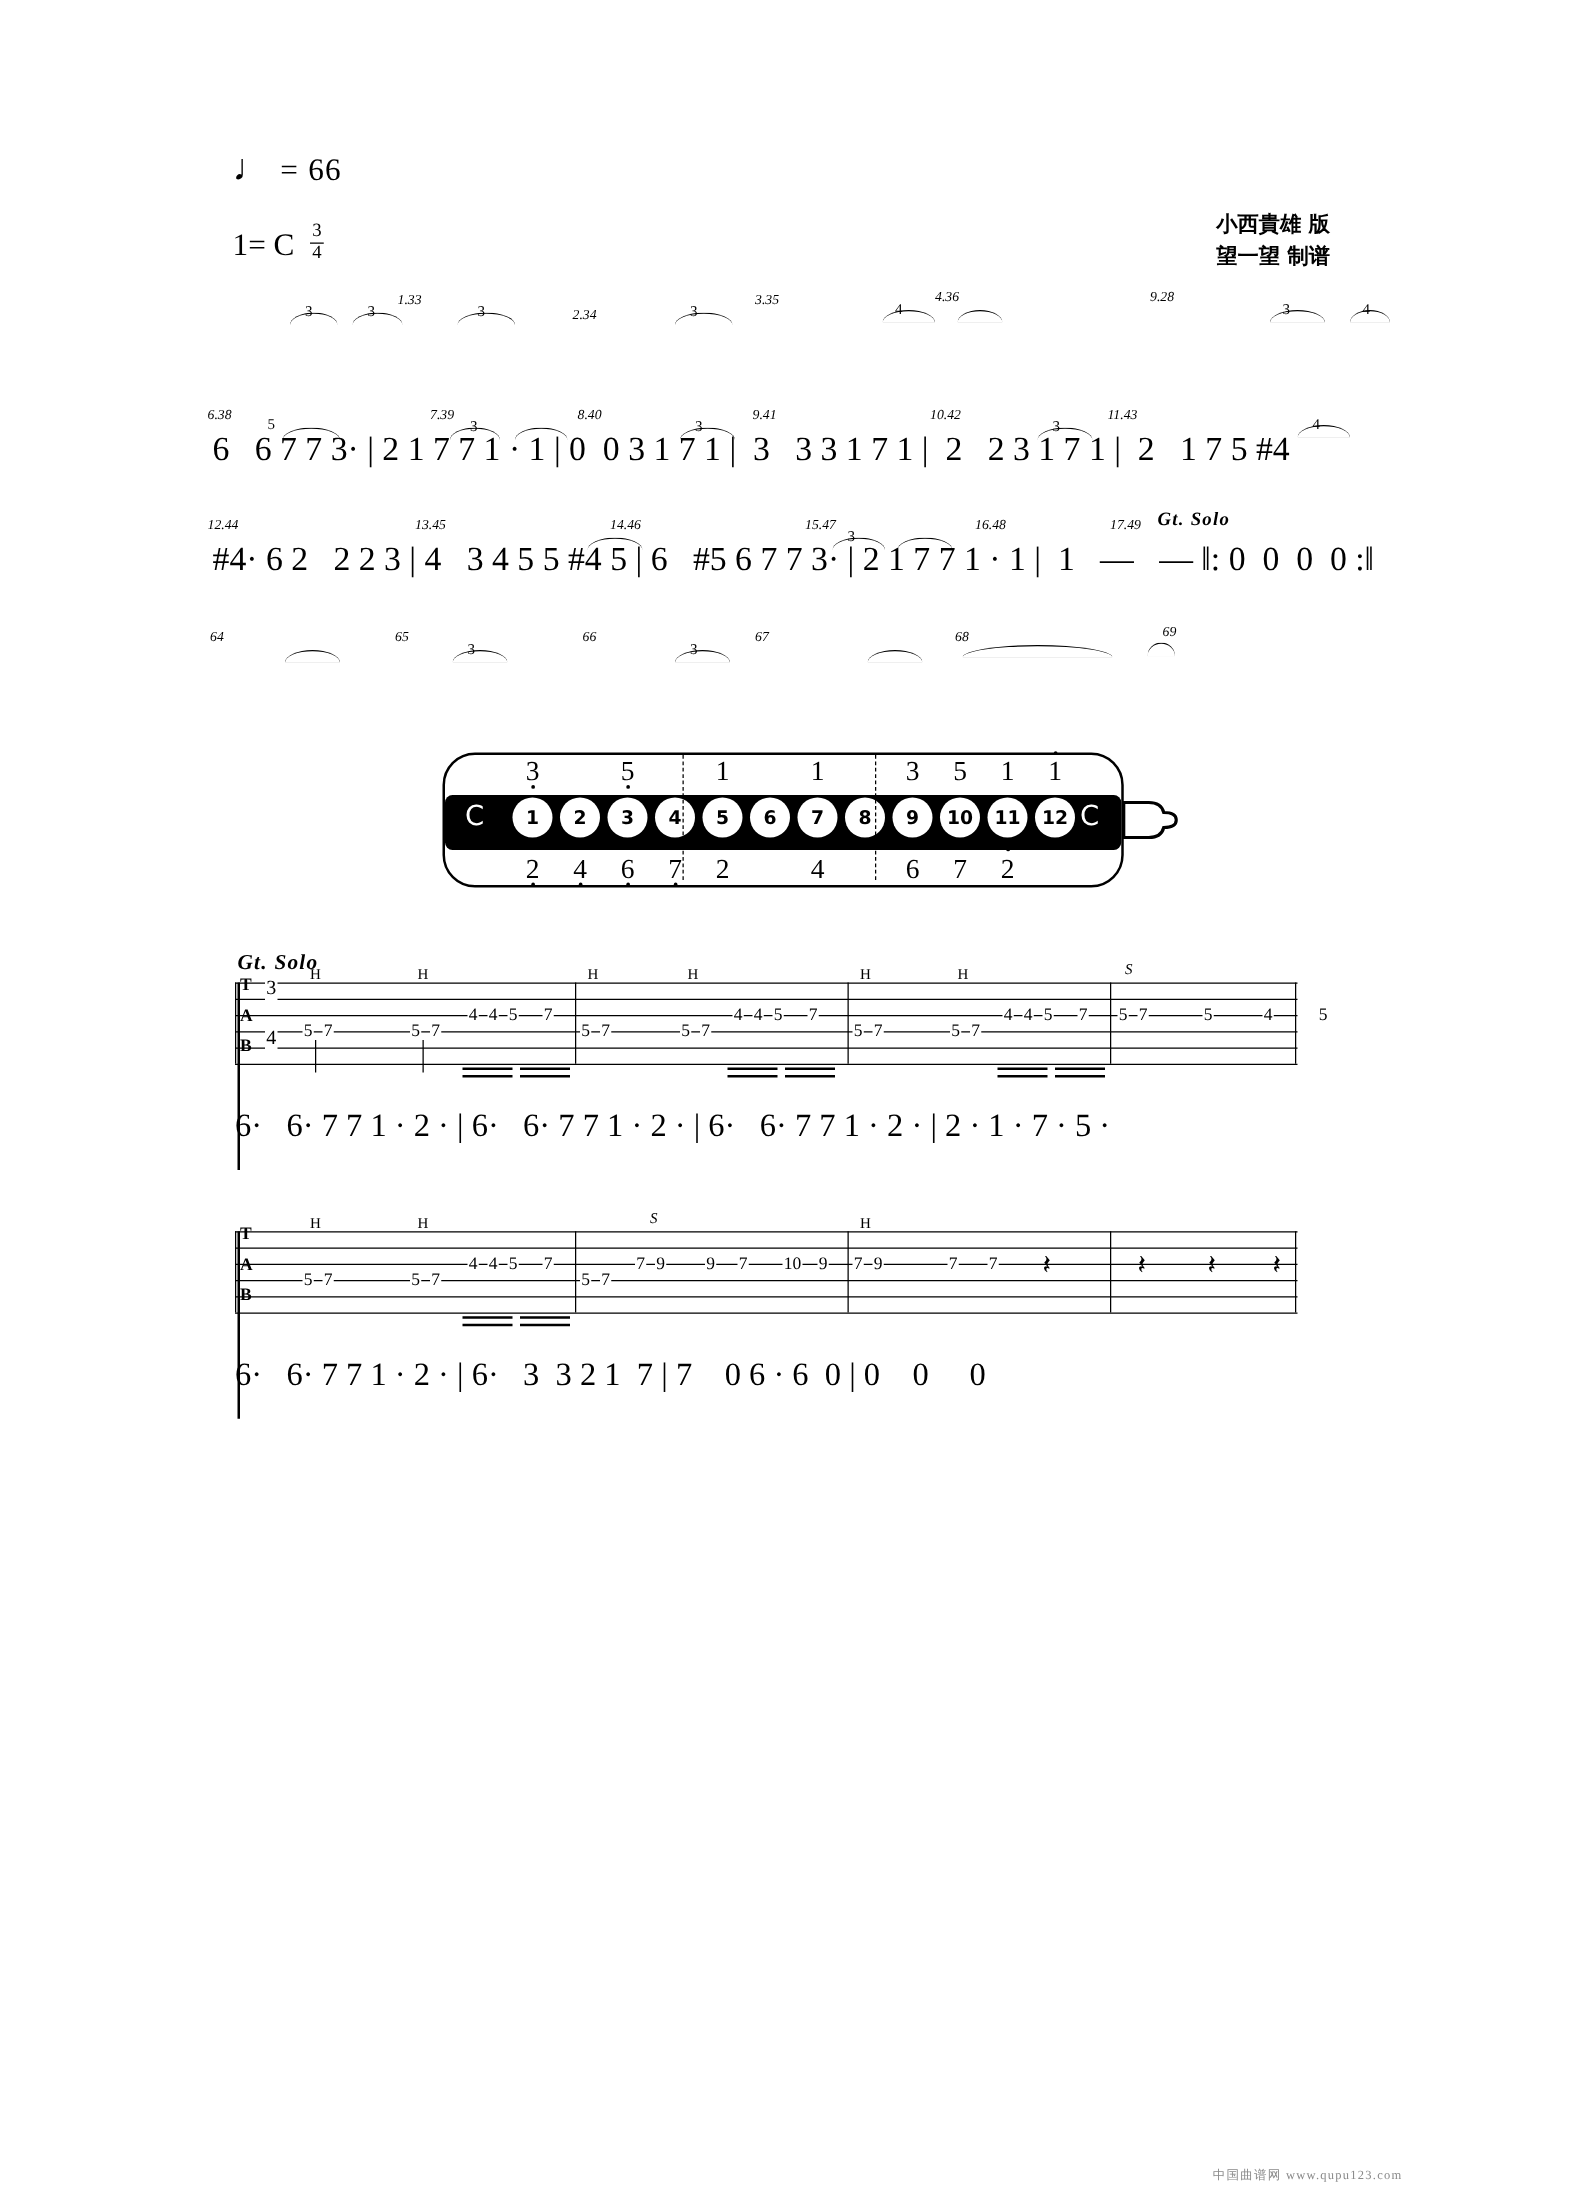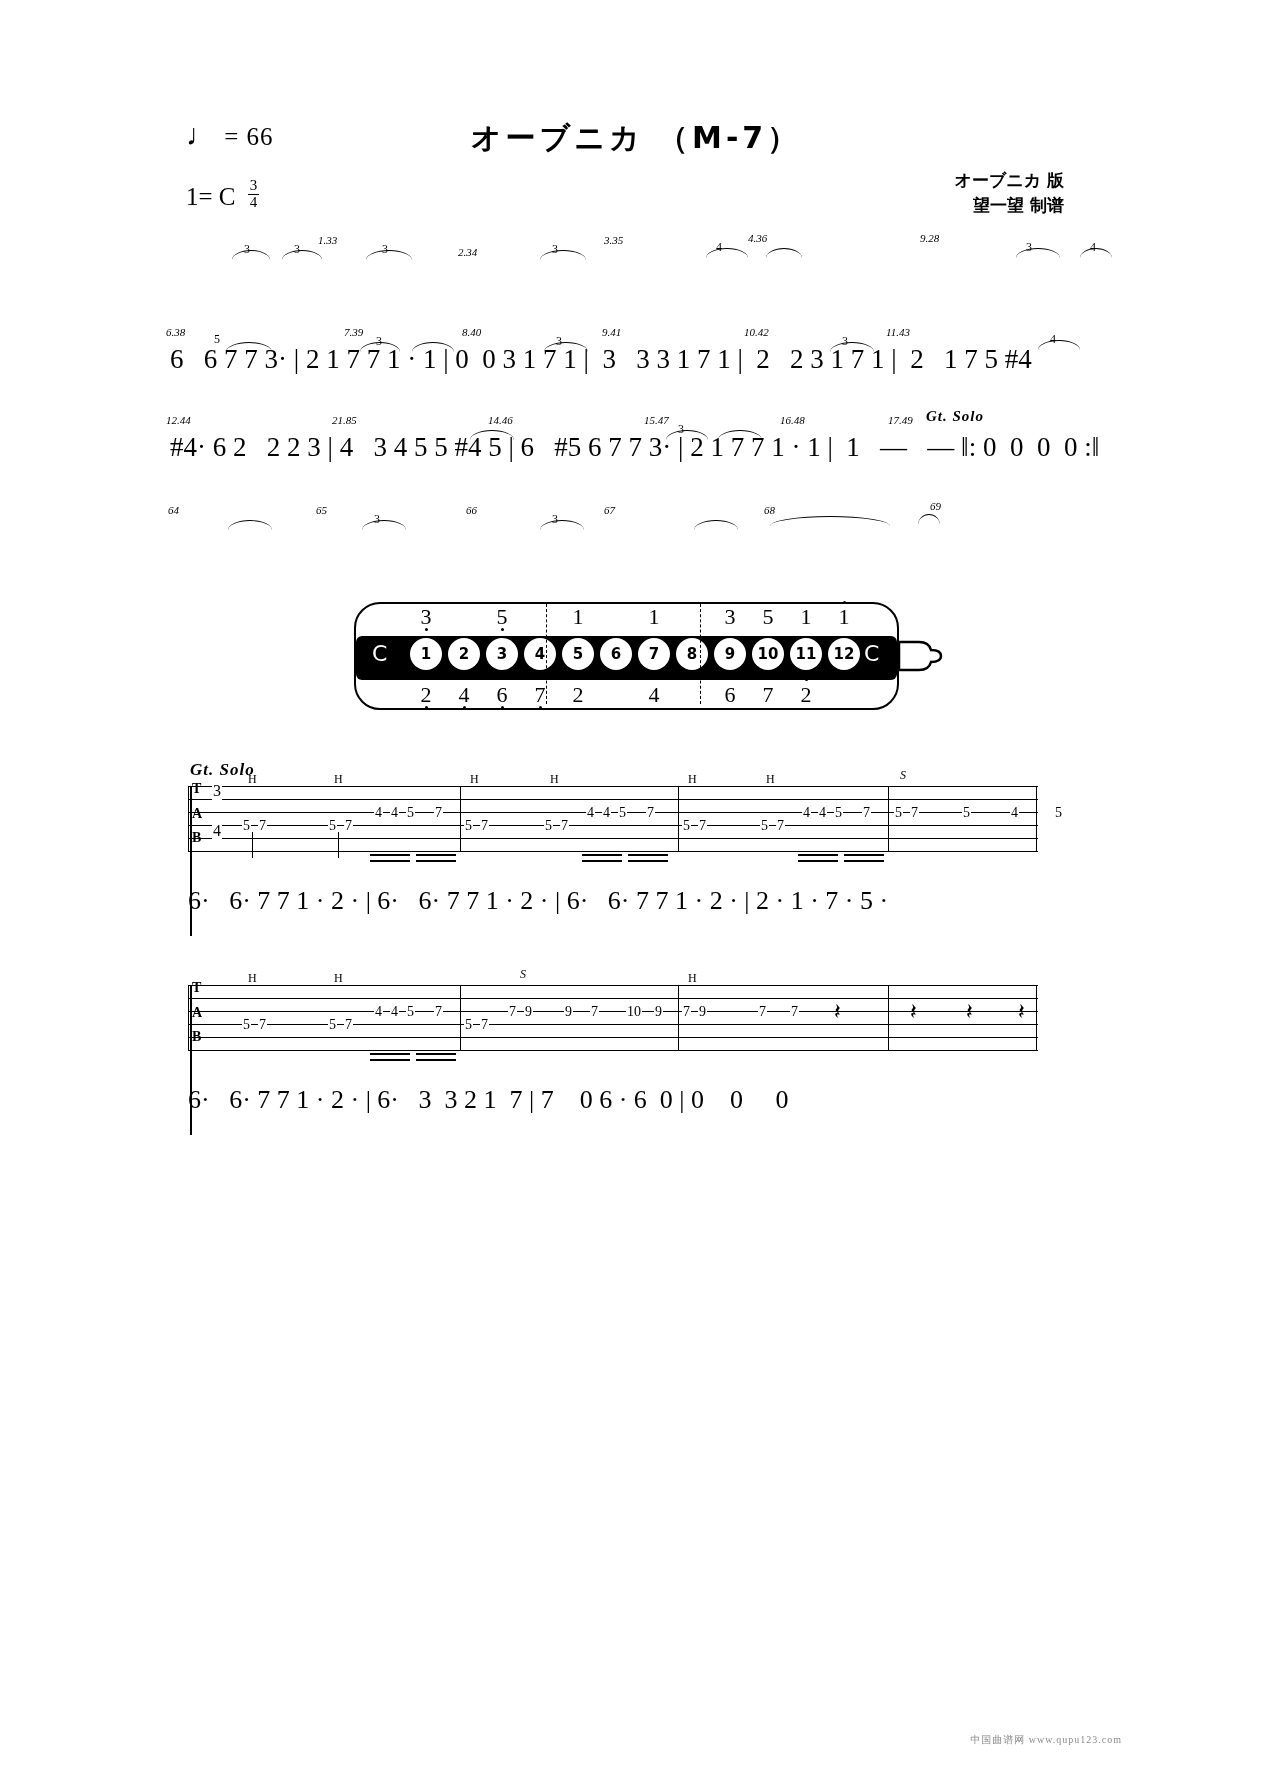--- a/index.html
+++ b/index.html
@@ -81,24 +81,23 @@
   </div>
 
   <div class="keysig">
     <span>1= C</span>
     <span class="frac">
       <span class="num">3</span>
       <span class="den">4</span>
     </span>
   </div>
 
-  <div class="title">オーブニカ （M-7）</div>
 
   <div class="credits">
-    <div>オーブニカ 版</div>
+    <div>小西貴雄 版</div>
     <div>望一望 制谱</div>
   </div>
 
   <div class="stave" style="top:238px;">
     <span class="measno" style="left:148px;top:-4px;">1.33</span>
     <span class="measno" style="left:288px;top:-4px;margin-top:12px;">2.34</span>
     <span class="measno" style="left:434px;top:-4px;">3.35</span>
     <span class="measno" style="left:578px;top:-6px;">4.36</span>
     <span class="measno" style="left:750px;top:-6px;">9.28</span>
 
@@ -140,21 +139,21 @@
     <div class="slur" style="left:242px;top:12px;width:42px;"></div>
     <div class="slur" style="left:374px;top:12px;width:44px;"></div>
     <div class="slur" style="left:660px;top:12px;width:44px;"></div>
     <div class="slur" style="left:868px;top:10px;width:42px;"></div>
 
     <div class="notes">6   6 7 7 3· | 2 1 7 7 1 · 1 | 0  0 3 1 7 1 |  3   3 3 1 7 1 |  2   2 3 1 7 1 |  2   1 7 5 #4</div>
   </div>
 
   <div class="stave" style="top:418px;width:960px;">
     <span class="measno" style="left:-4px;top:-4px;">12.44</span>
-    <span class="measno" style="left:162px;top:-4px;">21.85</span>
+    <span class="measno" style="left:162px;top:-4px;">13.45</span>
     <span class="measno" style="left:318px;top:-4px;">14.46</span>
     <span class="measno" style="left:474px;top:-4px;">15.47</span>
     <span class="measno" style="left:610px;top:-4px;">16.48</span>
     <span class="measno" style="left:718px;top:-4px;">17.49</span>
     <span class="gtsolo" style="left:756px;top:-10px;font-size:15px;">Gt. Solo</span>
 
     <span class="trip" style="left:508px;top:4px;">3</span>
     <div class="slur" style="left:300px;top:12px;width:44px;"></div>
     <div class="slur" style="left:496px;top:12px;width:42px;"></div>
     <div class="slur" style="left:548px;top:12px;width:44px;"></div>

